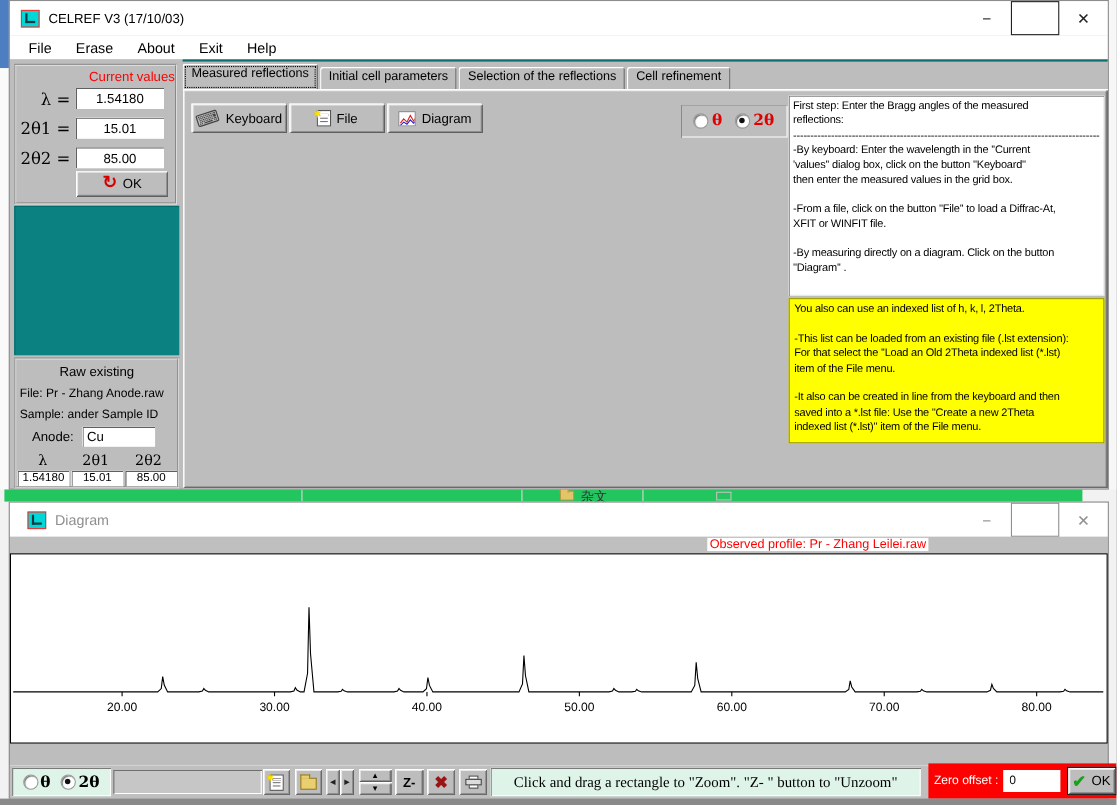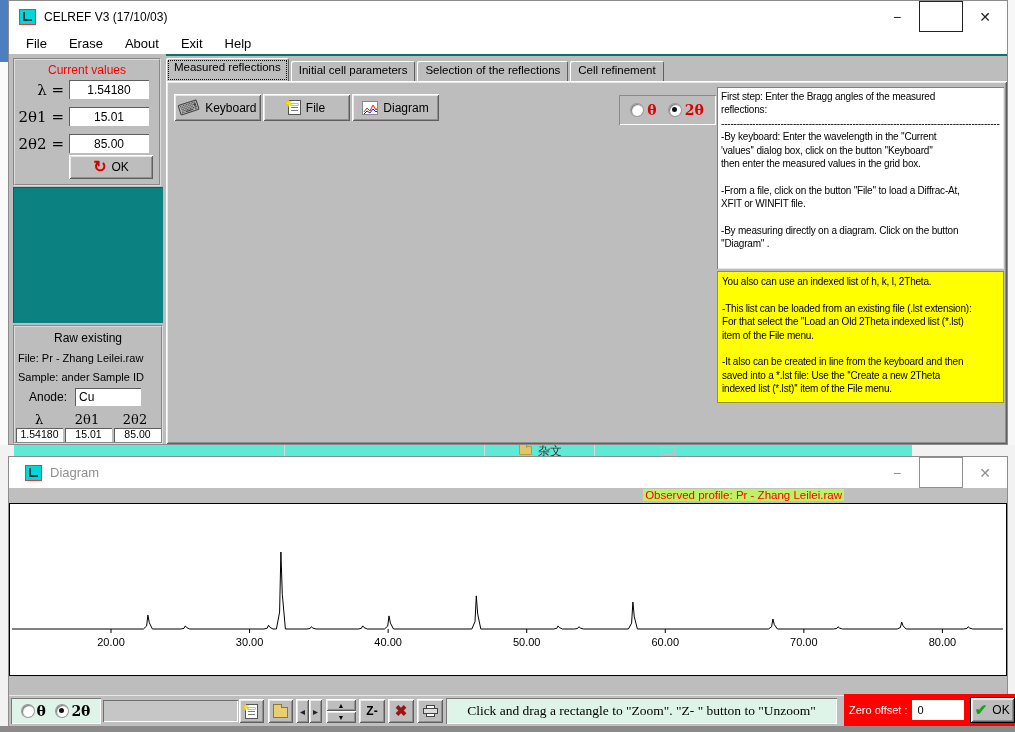--- a/index.html
+++ b/index.html
@@ -13,21 +13,21 @@
                 inset 2px 2px 0 #e9e9e9, inset -2px -2px 0 #8f8f8f; }
   .sunken { box-shadow: inset 1px 1px 0 #5f5f5f, inset -1px -1px 0 #ffffff; }
   .groove { border:2px groove #dcdcdc; }
   .btn { display:flex; align-items:center; justify-content:center; gap:5px;
          cursor:default; font-size:12px; color:#000; }
 
   
   .blue-strip { left:0; top:0; width:9px; height:62px; background:#4d7ec2; }
   .left-margin { left:0; top:62px; width:9px; height:383px; background:#fafafa; }
   .right-margin { left:1008px; top:0; width:7px; height:445px; background:#f7f7f7; }
-  .explorer-strip { left:14px; top:445px; width:898px; height:11px; background:#5eead4; overflow:hidden; }
+  .explorer-strip { left:4px; top:445px; width:980px; height:11px; background:#22c55e; overflow:hidden; }
   .vsep { width:1px; height:11px; background:#d8d8d8; position:absolute; top:0; }
   .folder-glyph { position:absolute; left:505px; top:1px; width:13px; height:9px;
                   background:#e3c469; border:1px solid #b39a47; border-radius:1px; }
   .folder-glyph:before { content:""; position:absolute; left:-1px; top:-3px; width:6px; height:3px;
                   background:#e3c469; border:1px solid #b39a47; border-bottom:none; }
   .explorer-label { position:absolute; left:524px; top:-2px; font-size:12px; color:#333; }
   .ghost-icon { position:absolute; left:647px; top:2px; width:14px; height:8px; border:1px solid #c2c2c2; }
   .taskbar-sliver { left:0; top:726px; width:1015px; height:6px; background:#8a8a8a; }
 
   
@@ -47,21 +47,21 @@
 
   
   .main-window { left:8px; top:0; width:1000px; height:445px; }
   .menubar { height:22px; background:#fff; display:flex; align-items:center; padding-left:6px; }
   .menubar span { font-size:13px; padding:2px 11px; }
   .main-content { position:absolute; left:0; top:53px; width:998px; height:390px; background:#bdbdbd; }
   .teal-rule { position:absolute; left:157px; top:0; width:841px; height:2px; background:#0e6f6f; }
 
   
   .cv-box { left:4px; top:4px; width:148px; height:128px; }
-  .cv-title { text-align:center; color:#ff0000; font-size:12px; margin-top:3px; }
+  .cv-title { text-align:right; color:#ff0000; font-size:12px; margin-top:3px; }
   .cv-row { position:absolute; display:flex; align-items:center; }
   .cv-label { font-family:"DejaVu Serif", serif; font-size:15px; text-align:right; width:52px; padding-right:5px; }
   .cv-input { width:80px; height:19px; background:#fff; font-size:12px; text-align:center;
               border:none; outline:none; font-family:"Liberation Sans", sans-serif; }
   .ok-main { position:absolute; right:6px; bottom:5px; width:84px; height:24px; }
   .reload-glyph { color:#d40000; font-weight:bold; font-size:16px; line-height:14px; }
   .teal-block { left:4px; top:133px; width:150px; height:136px; background:#0b8181;
                 box-shadow: inset 1px 1px 0 #066; }
   .rawdiag-box { left:4px; top:271px; width:150px; height:119px; overflow:hidden; font-size:11px; }
   .rd-title { text-align:center; margin-top:4px; font-size:12px; }
@@ -105,21 +105,21 @@
   .info-white { position:absolute; left:551px; top:6px; width:287px; height:182px; background:#fff;
                 box-shadow: inset 1px 1px 0 #808080, inset -1px -1px 0 #e8e8e8; padding:3px 4px; overflow:hidden; }
   .info-yellow { position:absolute; left:551px; top:190px; width:287px; height:132px; background:#ffff00;
                 border:1px solid #9a9a00; padding:3px 4px; overflow:hidden; }
   .txtline { font-size:10px; line-height:13.4px; letter-spacing:-0.2px; white-space:nowrap; overflow:hidden; color:#000; }
 
   
   .diagram-window { left:8px; top:456px; width:1000px; height:270px; }
   .dw-title { font-size:13px; color:#8f8f8f; margin-left:8px; }
   .profile-strip { position:absolute; left:0; top:31px; width:998px; height:15px; background:#bfbfbf; }
-  .profile-label { position:absolute; right:163px; top:1px; color:#ff0000; font-size:11.5px; background:#bef264;
+  .profile-label { position:absolute; right:163px; top:1px; color:#ff0000; font-size:11.5px; background:#ffffff;
                    padding:0 2px; white-space:nowrap; }
   .chart-box { position:absolute; left:0; top:46px; width:998px; height:173px; background:#fff;
                border:1px solid #000; }
   .chart-box svg { display:block; }
 
   .dw-toolbar { position:absolute; left:0; top:238px; width:998px; height:32px; background:#bfbfbf;
                 box-shadow: inset 0 1px 0 #e8e8e8; }
   .mint { background:#def4e8; }
   .tb-radios { position:absolute; left:2px; top:3px; width:90px; height:26px;
                box-shadow: inset 1px 1px 0 #7a7a7a, inset -1px -1px 0 #ffffff;
@@ -203,21 +203,21 @@
       <div class="btn raised ok-main">
         <span class="reload-glyph">↻</span>
         <span>OK</span>
       </div>
     </div>
 
     <div class="abs teal-block"></div>
 
     <div class="abs groove rawdiag-box">
       <div class="rd-title">Raw existing</div>
-      <div class="rd-line">File: Pr - Zhang Leilei.raw</div>
+      <div class="rd-line">File: Pr - Zhang Anode.raw</div>
       <div class="rd-line">Sample: ander Sample ID</div>
       <div class="anode-row">
         <span style="font-size:12px;">Anode:</span>
         <span class="anode-input sunken">Cu</span>
       </div>
       <div class="rd-headers">
         <div>λ</div>
         <div>2θ1</div>
         <div>2θ2</div>
       </div>

